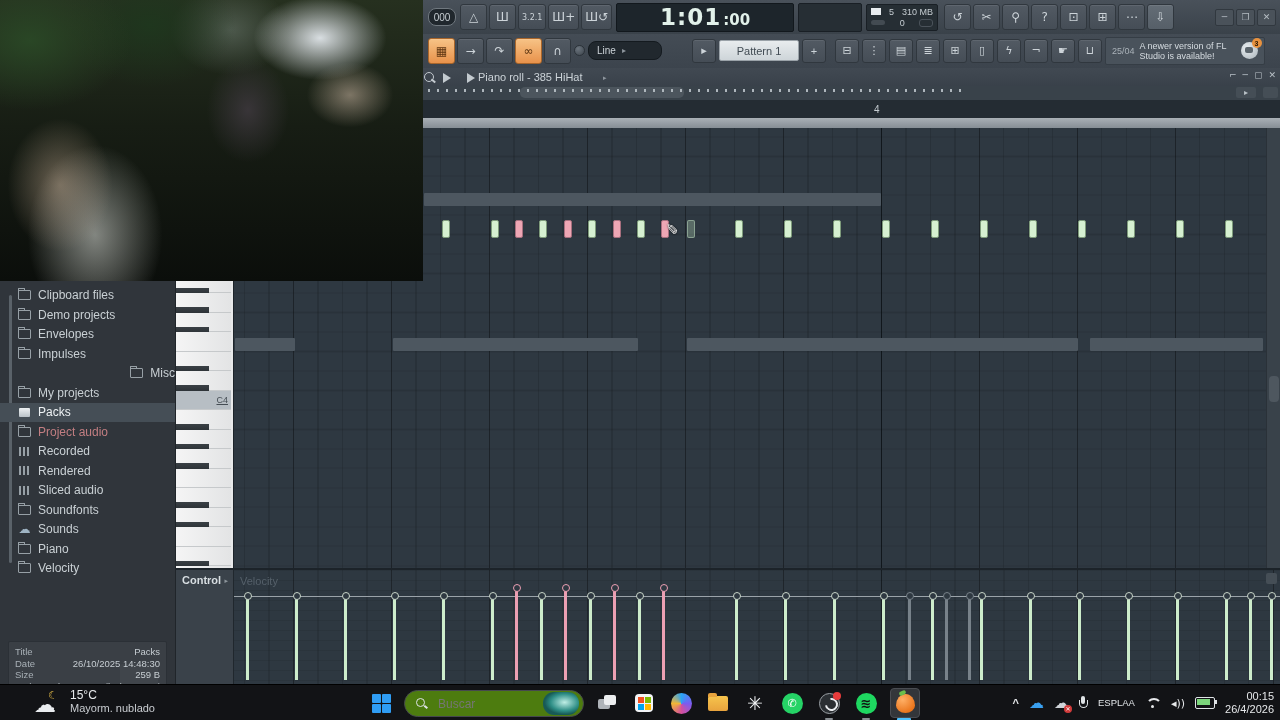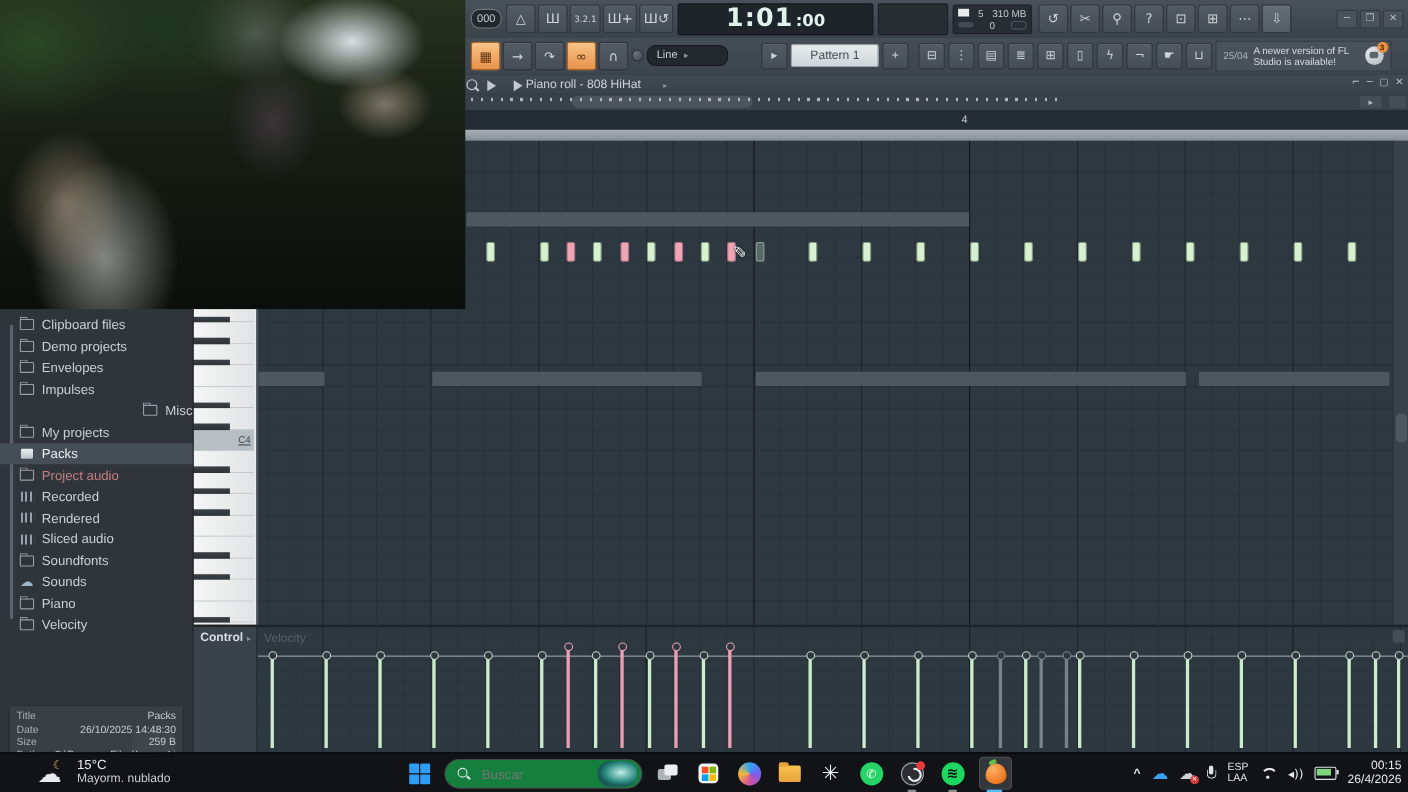--- a/index.html
+++ b/index.html
@@ -149,21 +149,21 @@
            display:flex;align-items:center;}
   #weather{position:absolute;left:34px;top:3px;display:flex;align-items:center;gap:8px;}
   #w-icon{position:relative;width:28px;height:26px;}
   #w-cloud{position:absolute;left:0;top:6px;color:#e9ecef;font-size:22px;line-height:20px;}
   #w-moon{position:absolute;left:14px;top:0;color:#f4c84c;font-size:11px;}
   #w-temp{color:#e8eaec;font-size:12px;line-height:14px;}
   #w-cond{color:#c9cdd1;font-size:11px;line-height:13px;}
   #start{position:absolute;left:372px;top:9px;width:19px;height:19px;display:grid;grid-template-columns:9px 9px;
          grid-template-rows:9px 9px;gap:1px;}
   #start i{background:#2f9df4;border-radius:1px;}
-  #search-pill{position:absolute;left:404px;top:5px;width:180px;height:27px;background:#15803d;border:1px solid #46494e;
+  #search-pill{position:absolute;left:404px;top:5px;width:180px;height:27px;background:#4d7c0f;border:1px solid #46494e;
                border-radius:14px;display:flex;align-items:center;gap:8px;padding:0 4px 0 10px;box-sizing:border-box;}
   #search-ic{position:relative;width:13px;height:13px;flex:0 0 13px;}
   #search-ic::before{content:"";position:absolute;left:1px;top:1px;width:7px;height:7px;border:1.5px solid #dfe3e6;border-radius:50%;}
   #search-ic::after{content:"";position:absolute;left:9px;top:9px;width:4px;height:1.5px;background:#dfe3e6;transform:rotate(40deg);}
   #search-input{flex:1;background:transparent;border:none;outline:none;color:#d5d8db;font-size:12px;
                 font-family:"Liberation Sans",sans-serif;min-width:0;}
   #search-img{width:36px;height:23px;border-radius:11px;flex:0 0 36px;
      background:radial-gradient(20px 12px at 60% 45%,#bfeee6,#2e8e86 70%,#185a56);}
   #apps{position:absolute;left:594px;top:0;height:36px;display:flex;align-items:center;gap:11px;}
   .app{position:relative;width:26px;height:26px;display:flex;align-items:center;justify-content:center;}
@@ -196,21 +196,21 @@
   #tray{position:absolute;right:6px;top:0;height:36px;display:flex;align-items:center;gap:10px;}
   #chevron{color:#e6e8ea;font-size:11px;font-weight:bold;}
   .t-cloud{color:#3aa0f0;font-size:15px;line-height:15px;}
   .t-cloud2{position:relative;color:#cfd3d8;font-size:15px;line-height:15px;}
   .t-cloud2 .x{position:absolute;right:-3px;bottom:-2px;width:8px;height:8px;border-radius:50%;background:#d23b3b;
       color:#fff;font-size:6px;display:flex;align-items:center;justify-content:center;}
   .t-mic{position:relative;width:9px;height:14px;}
   .t-mic::before{content:"";position:absolute;left:2.5px;top:0;width:4px;height:8px;background:#dfe3e6;border-radius:2px;}
   .t-mic::after{content:"";position:absolute;left:0;top:4px;width:7px;height:7px;border:1px solid #dfe3e6;border-top:none;
       border-radius:0 0 6px 6px;}
-  #lang{display:flex;flex-direction:column;font-size:9.5px;line-height:10px;color:#dfe3e6;}
+  #lang{display:flex;font-size:9.5px;line-height:10px;color:#dfe3e6;}
   .t-wifi{position:relative;width:16px;height:13px;}
   .t-wifi::before{content:"";position:absolute;left:1px;top:1px;width:12px;height:12px;border:2px solid #e6e8ea;
       border-color:#e6e8ea transparent transparent transparent;border-radius:50%;transform:rotate(0deg);}
   .t-wifi::after{content:"";position:absolute;left:6px;top:8px;width:3px;height:3px;background:#e6e8ea;border-radius:50%;}
   .t-vol{color:#e6e8ea;font-size:11px;}
   .t-batt{position:relative;width:18px;height:10px;border:1px solid #dfe3e6;border-radius:2px;}
   .t-batt::before{content:"";position:absolute;left:1px;top:1px;width:13px;height:6px;background:#7cd67c;}
   .t-batt::after{content:"";position:absolute;right:-3px;top:2px;width:2px;height:4px;background:#dfe3e6;}
   #clock{display:flex;flex-direction:column;align-items:flex-end;font-size:11px;line-height:13px;color:#e6e8ea;}
 </style>
@@ -303,21 +303,21 @@
           <span id="notif-badge">3</span>
         </span>
       </div>
     </div>
   </div>
 
   <div class="abs" id="pr-titlebar">
     <span class="mini-ic" id="ic-zoom"></span>
     <span class="mini-ic spk"></span>
     <span class="mini-ic spk spk2"></span>
-    <span id="pr-title">Piano roll - 808 HiHat</span>
+    <span id="pr-title">Piano roll - 385 HiHat</span>
     <span id="pr-title-ar" class="glyph">▸</span>
     <div id="pr-winctl">
         <span class="glyph">⌐</span>
         <span class="glyph">─</span>
         <span class="glyph">▢</span>
         <span class="glyph">✕</span>
       </div>
   </div>
   <div class="abs" id="scrollstrip">
     <div id="hthumb"></div>

